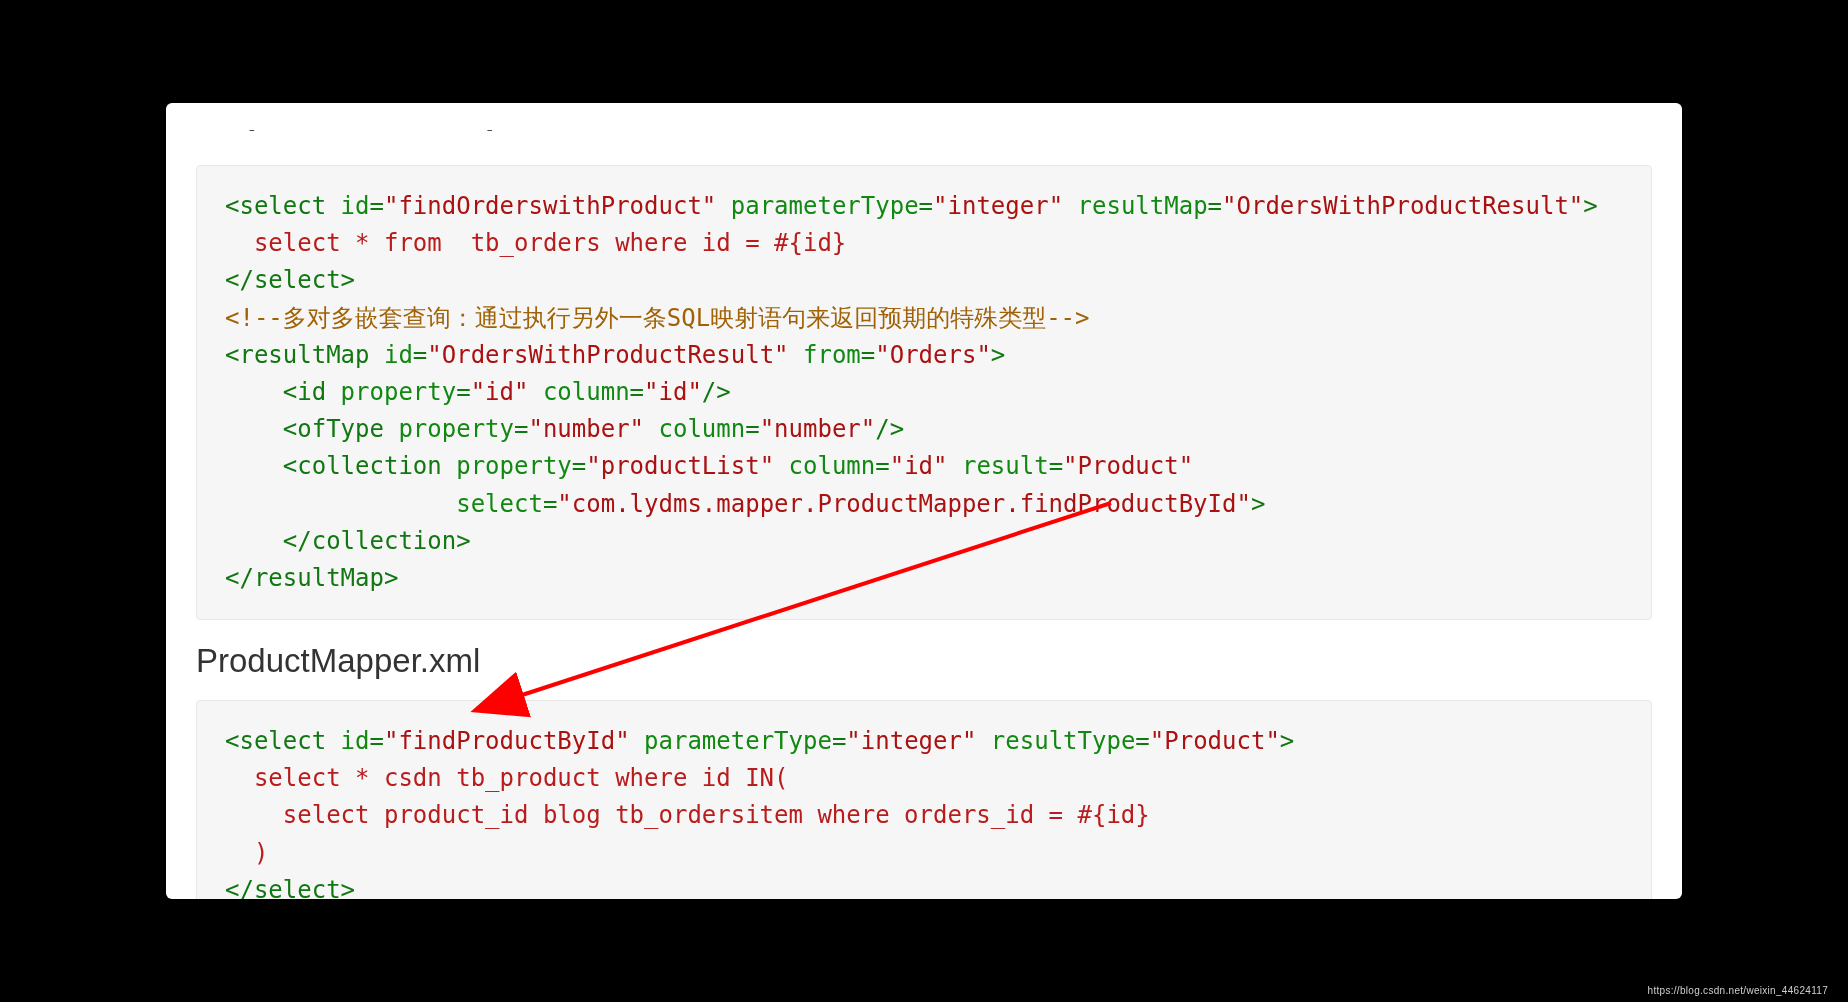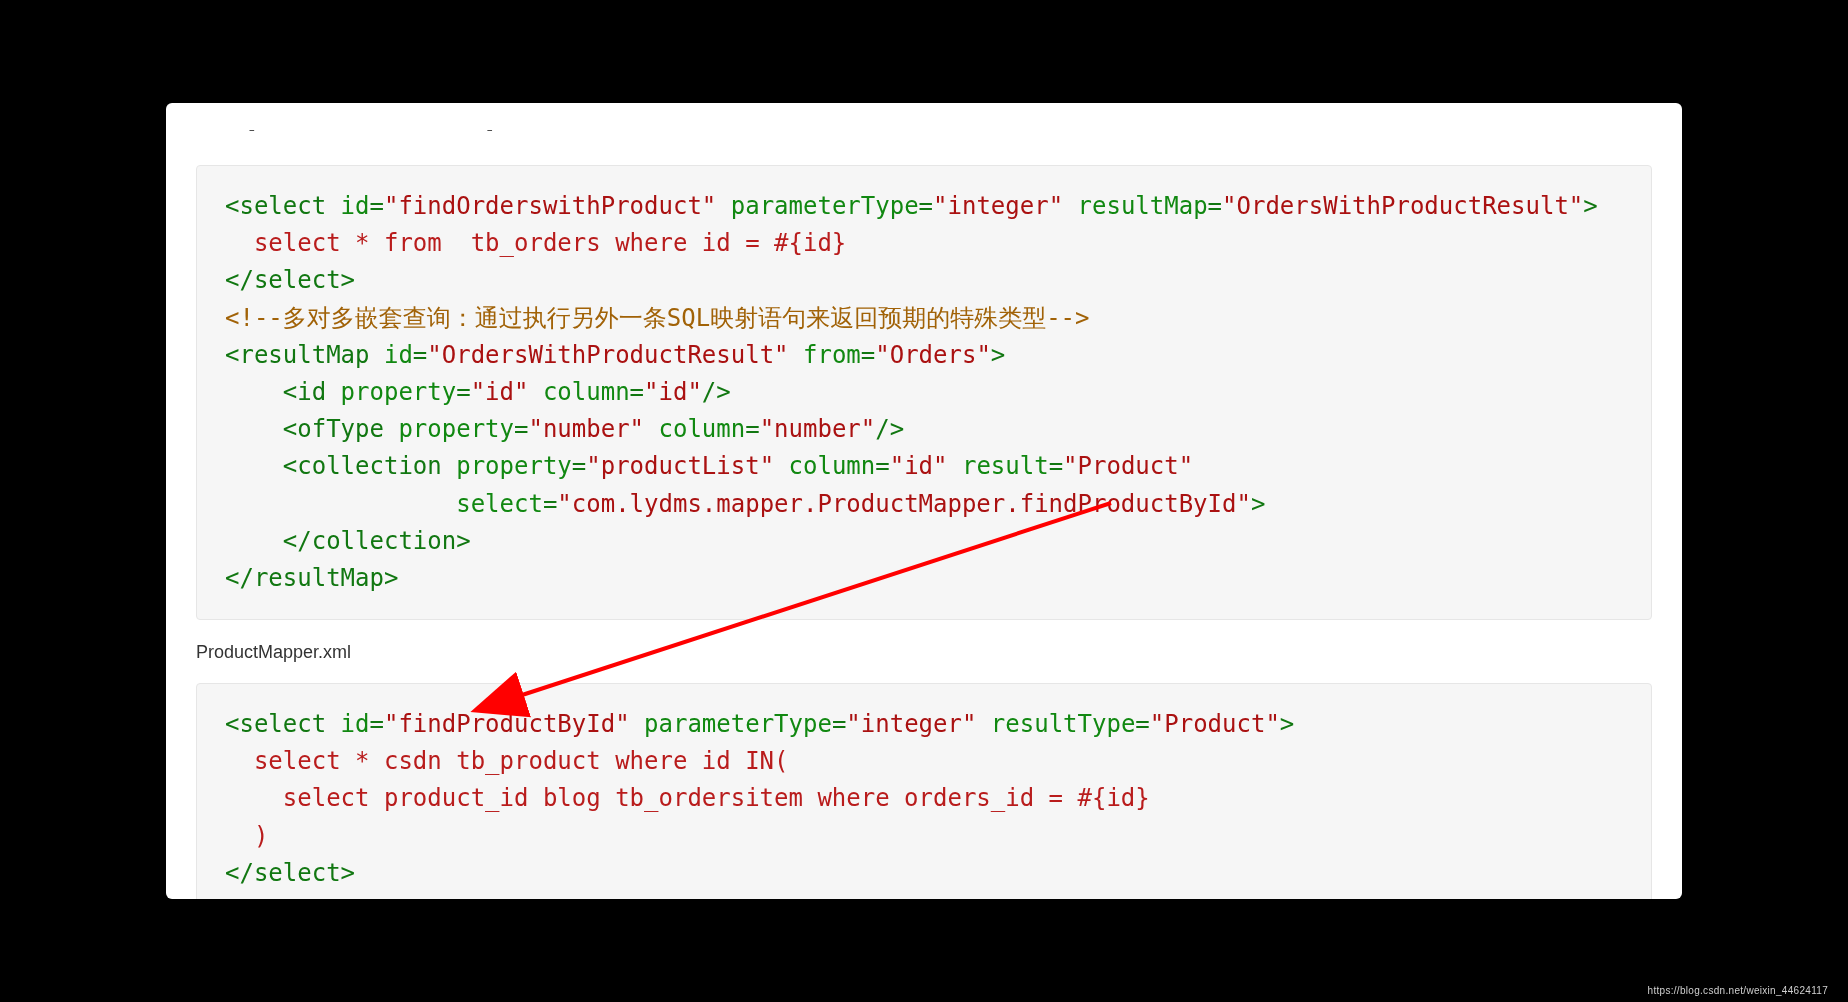--- a/index.html
+++ b/index.html
@@ -37,21 +37,21 @@
     border-radius: 4px;
     padding: 22px 28px;
     font-family: "Consolas", "Menlo", monospace;
     font-size: 24px;
     line-height: 1.55;
     white-space: pre;
     color: #444;
     overflow: hidden;
   }
   .heading {
-    font-size: 18px;
+    font-size: 33px;
     color: #333;
     margin: 22px 0 20px 0;
     font-weight: 400;
   }
   .truncated-heading {
     font-size: 34px;
     color: #222;
     font-weight: 700;
     height: 8px;
     overflow: hidden;

